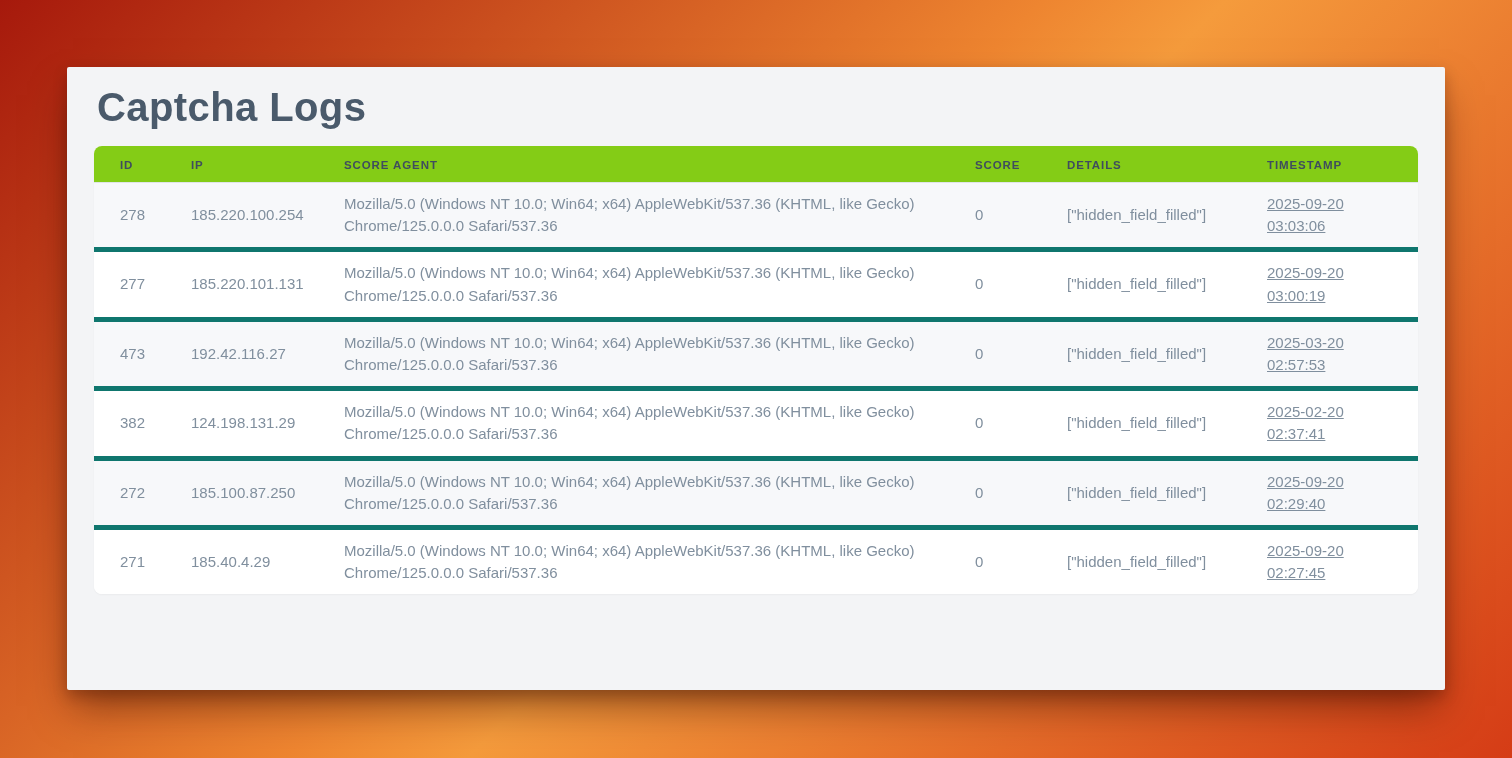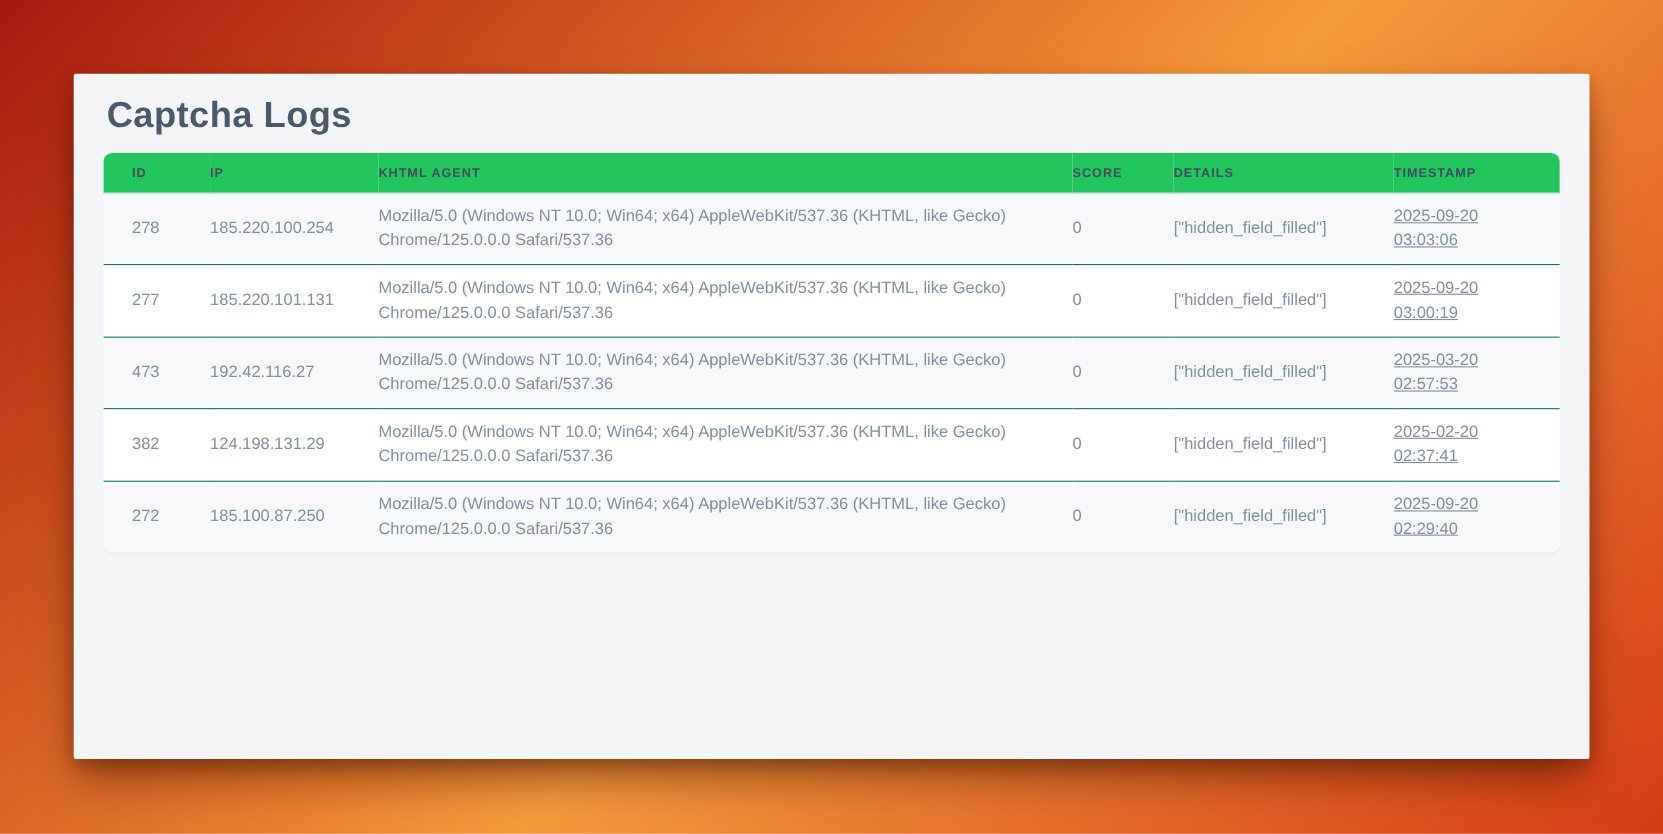--- a/index.html
+++ b/index.html
@@ -12,21 +12,21 @@
     position: absolute;
     left: 67px; top: 67px;
     width: 1378px; height: 623px;
     background: #f3f4f6;
     border-radius: 2px;
     box-shadow: 0 22px 38px -6px rgba(55, 12, 0, 0.5), 0 6px 14px rgba(55, 12, 0, 0.25);
     overflow: hidden;
   }
   .page-title {
     margin: 18px 30px 16px 30px;
-    font-size: 33px;
+    font-size: 40px;
     font-weight: 600;
     letter-spacing: 0.4px;
     color: #4a5a6b;
   }
   .table-wrap {
     margin: 0 27px;
     background: #ffffff;
     border-radius: 8px;
     box-shadow: 0 1px 2px rgba(0,0,0,0.04);
     overflow: hidden;
@@ -43,33 +43,33 @@
   col.c-details   { width: 200px; }
   col.c-timestamp { width: auto;  }
   thead th {
     text-align: left;
     font-size: 11.5px;
     font-weight: 700;
     letter-spacing: 0.9px;
     color: #3f4d5e;
     padding: 13px 24px 11px 0;
     border-bottom: 1px solid #e0e4e8;
-    background: #22c55e;
+    background: #84cc16;
     white-space: nowrap;
   }
   tbody td {
     font-size: 15px;
     color: #808f9e;
     padding: 10px 24px 10px 0;
     line-height: 1.48;
     vertical-align: middle;
     height: 65px;
   }
   th:first-child, td:first-child { padding-left: 26px; }
-  tbody tr { border-top: 1px solid #0f766e; }
+  tbody tr { border-top: 5px solid #0f766e; }
   tbody tr:first-child { border-top: none; }
   tbody tr:nth-child(odd) { background: #f7f8fa; }
   tbody tr:nth-child(even) { background: #ffffff; }
   td.cell-timestamp { word-spacing: 100vw; text-decoration: underline; } 
 </style>
 </head>
 <body>
 
 <div class="card">
   <h1 class="page-title">Captcha Logs</h1>
@@ -81,21 +81,21 @@
           <col class="c-ip">
           <col class="c-ua">
         <col class="c-score">
           <col class="c-details">
           <col class="c-timestamp">
       </colgroup>
       <thead>
         <tr>
           <th>ID</th>
           <th>IP</th>
-          <th>KHTML AGENT</th>
+          <th>SCORE AGENT</th>
           <th>SCORE</th>
           <th>DETAILS</th>
           <th>TIMESTAMP</th>
         </tr>
       </thead>
       <tbody>
 
       <tr style="">
           <td class="cell-id">278</td>
           <td class="cell-ip">185.220.100.254</td>
@@ -129,16 +129,24 @@
           <td class="cell-timestamp">2025-02-20 02:37:41</td>
         </tr>
           <tr style="">
           <td class="cell-id">272</td>
           <td class="cell-ip">185.100.87.250</td>
           <td class="cell-ua">Mozilla/5.0 (Windows NT 10.0; Win64; x64) AppleWebKit/537.36 (KHTML, like Gecko) Chrome/125.0.0.0 Safari/537.36</td>
           <td class="cell-score">0</td>
           <td class="cell-details">["hidden_field_filled"]</td>
           <td class="cell-timestamp">2025-09-20 02:29:40</td>
         </tr>
+          <tr style="">
+          <td class="cell-id">271</td>
+          <td class="cell-ip">185.40.4.29</td>
+          <td class="cell-ua">Mozilla/5.0 (Windows NT 10.0; Win64; x64) AppleWebKit/537.36 (KHTML, like Gecko) Chrome/125.0.0.0 Safari/537.36</td>
+          <td class="cell-score">0</td>
+          <td class="cell-details">["hidden_field_filled"]</td>
+          <td class="cell-timestamp">2025-09-20 02:27:45</td>
+        </tr>
         </tbody>
     </table>
   </div>
 </div>
 
 </body></html>

